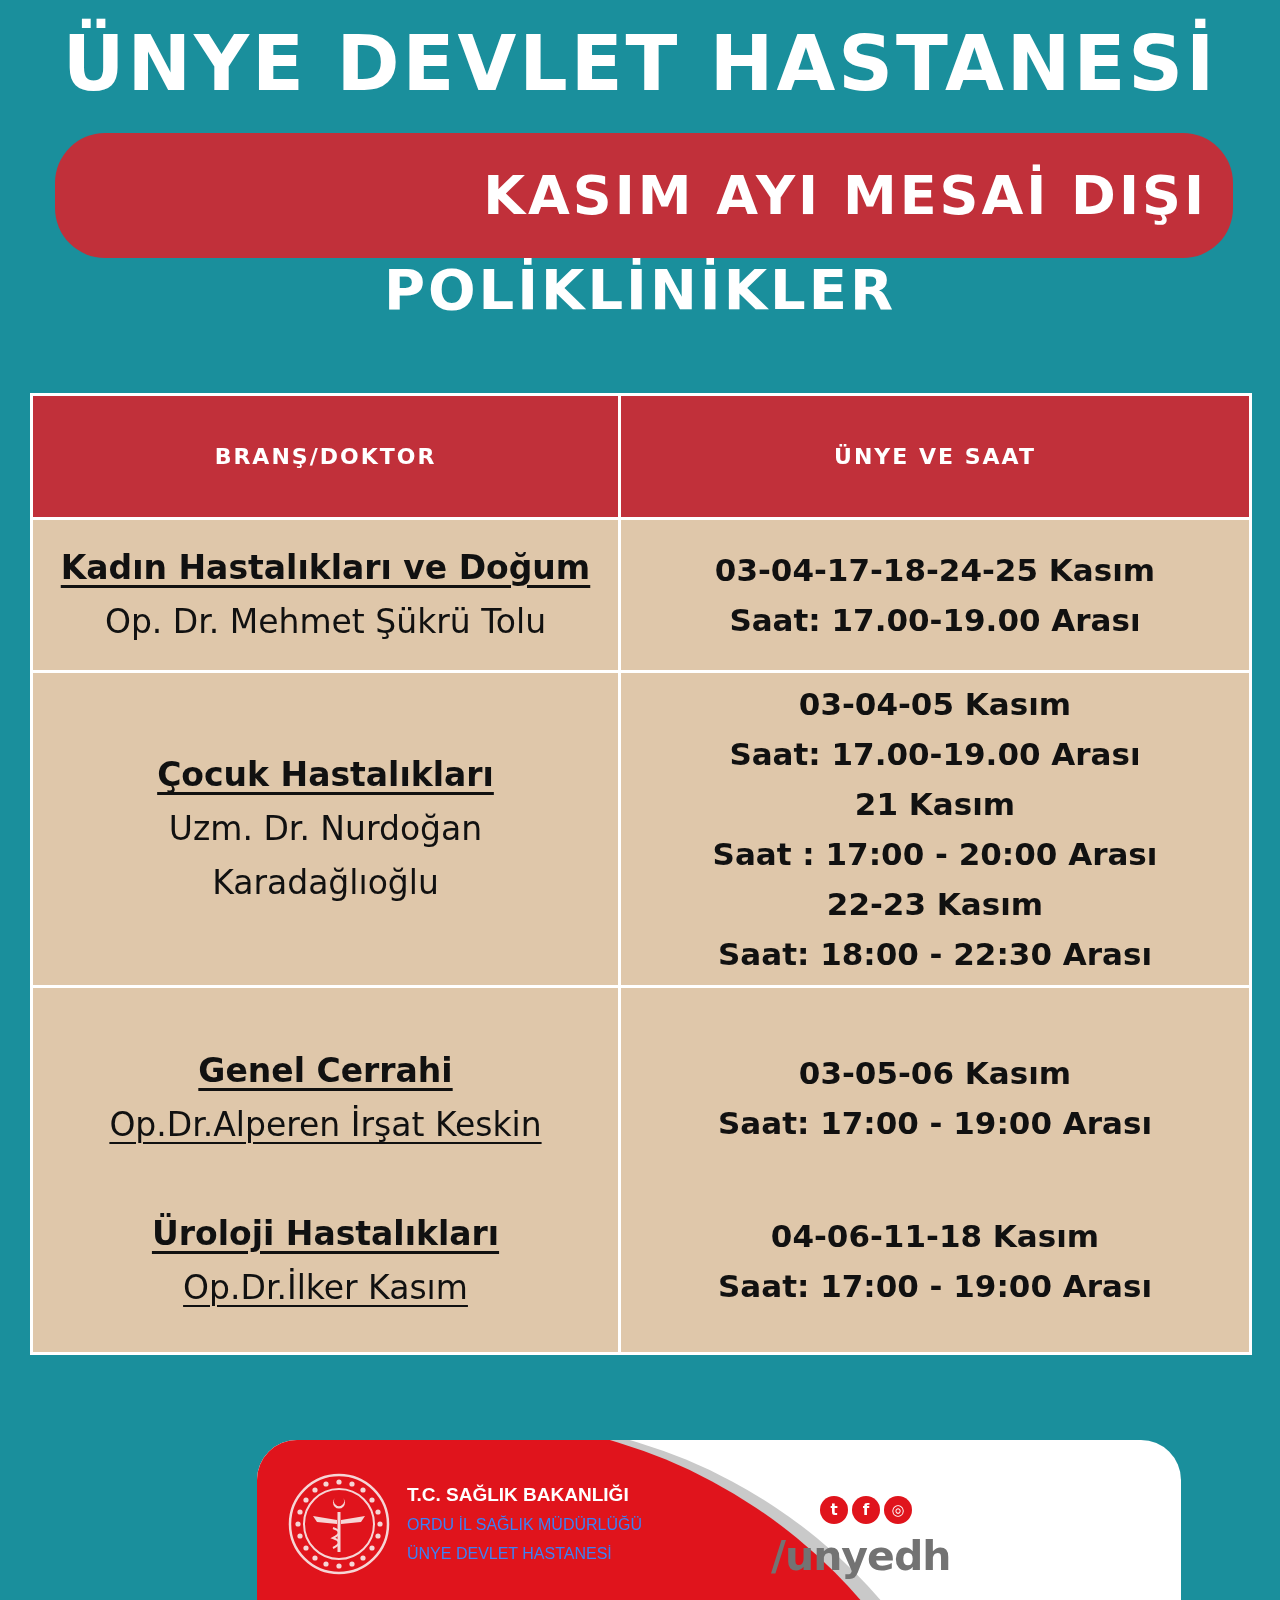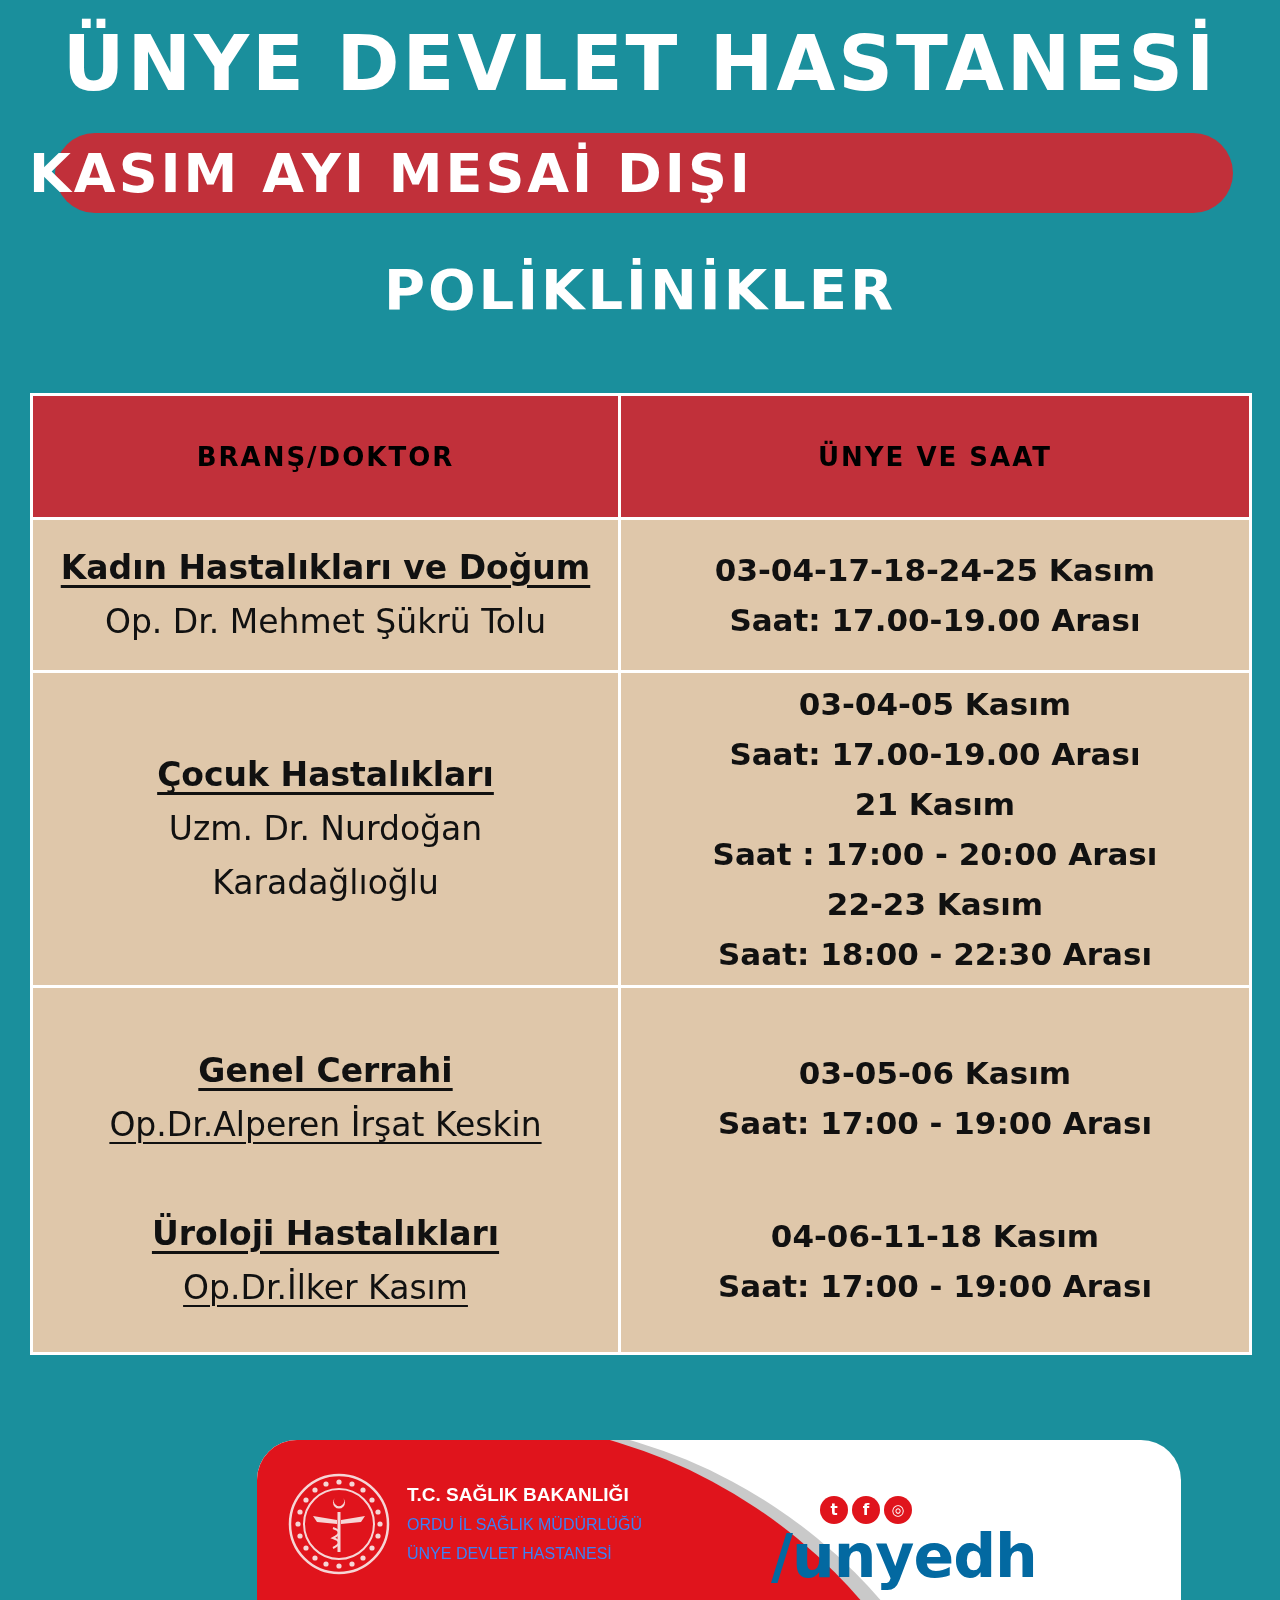--- a/index.html
+++ b/index.html
@@ -9,23 +9,23 @@
       font-family: "DejaVu Sans", sans-serif;
       position: relative;
     }
     .title {
       position: absolute; left: 0; top: 14px; width: 1280px;
       text-align: center; color: #ffffff;
       font-family: "DejaVu Sans", sans-serif; font-weight: bold;
       font-size: 76px; letter-spacing: 3px; line-height: 100px;
     }
     .banner {
-      position: absolute; left: 55px; top: 133px; width: 1178px; height: 80px;
+      position: absolute; left: 55px; top: 133px; width: 1178px; height: 125px;
       background: #c1303a; border-radius: 50px;
-      display: flex; align-items: center; justify-content: flex-start;
+      display: flex; align-items: center; justify-content: flex-end;
     }
     .banner span {
       color: #ffffff; font-weight: bold; font-size: 54px; letter-spacing: 3px;
       font-family: "DejaVu Sans", sans-serif;
       position: relative; left: -26px;
     }
     .subtitle {
       position: absolute; left: 0; top: 250px; width: 1280px;
       text-align: center; color: #ffffff; font-weight: bold;
       font-size: 56px; letter-spacing: 3px; line-height: 80px;
@@ -38,21 +38,21 @@
     .row { position: absolute; left: 0; width: 1216px; display: flex; }
     .cell {
       position: absolute; top: 0; height: 100%;
       display: flex; flex-direction: column; align-items: center; justify-content: center;
       text-align: center; color: #111111;
     }
     .cell.left { left: 0; width: 585px; }
     .cell.right { left: 588px; width: 628px; }
     .head .cell { background: #c1303a; }
     .head .cell span {
-      color: #000000; font-weight: bold; font-size: 26px; letter-spacing: 2px;
+      color: #ffffff; font-weight: bold; font-size: 22px; letter-spacing: 2px;
       font-family: "DejaVu Sans", sans-serif;
     }
     .body .cell { background: #dfc7aa; }
     .branch {
       font-family: "DejaVu Sans", sans-serif; font-weight: bold; font-size: 33px;
       text-decoration: underline; text-decoration-thickness: 3px; text-underline-offset: 6px;
       line-height: 54px;
     }
     .doctor {
       font-family: "DejaVu Sans", sans-serif; font-size: 33px; line-height: 54px;
@@ -83,22 +83,22 @@
     .socials {
       position: absolute; left: 563px; top: 56px; display: flex; gap: 4px;
     }
     .soc {
       width: 28px; height: 28px; border-radius: 50%; background: #e0141c;
       display: flex; align-items: center; justify-content: center;
       color: #ffffff; font-weight: bold; font-size: 15px;
       font-family: "DejaVu Sans", sans-serif;
     }
     .handle {
-      position: absolute; left: 514px; top: 84px; color: #0369a1;
-      font-family: "DejaVu Sans", sans-serif; font-weight: bold; font-size: 60px;
+      position: absolute; left: 514px; top: 84px; color: #737373;
+      font-family: "DejaVu Sans", sans-serif; font-weight: bold; font-size: 41px;
       line-height: 64px; letter-spacing: -1px;
     }
   </style>
 </head>
 <body>
 
 <div class="title">ÜNYE DEVLET HASTANESİ</div>
 
 <div class="banner">
   <span>KASIM AYI MESAİ DIŞI</span>

